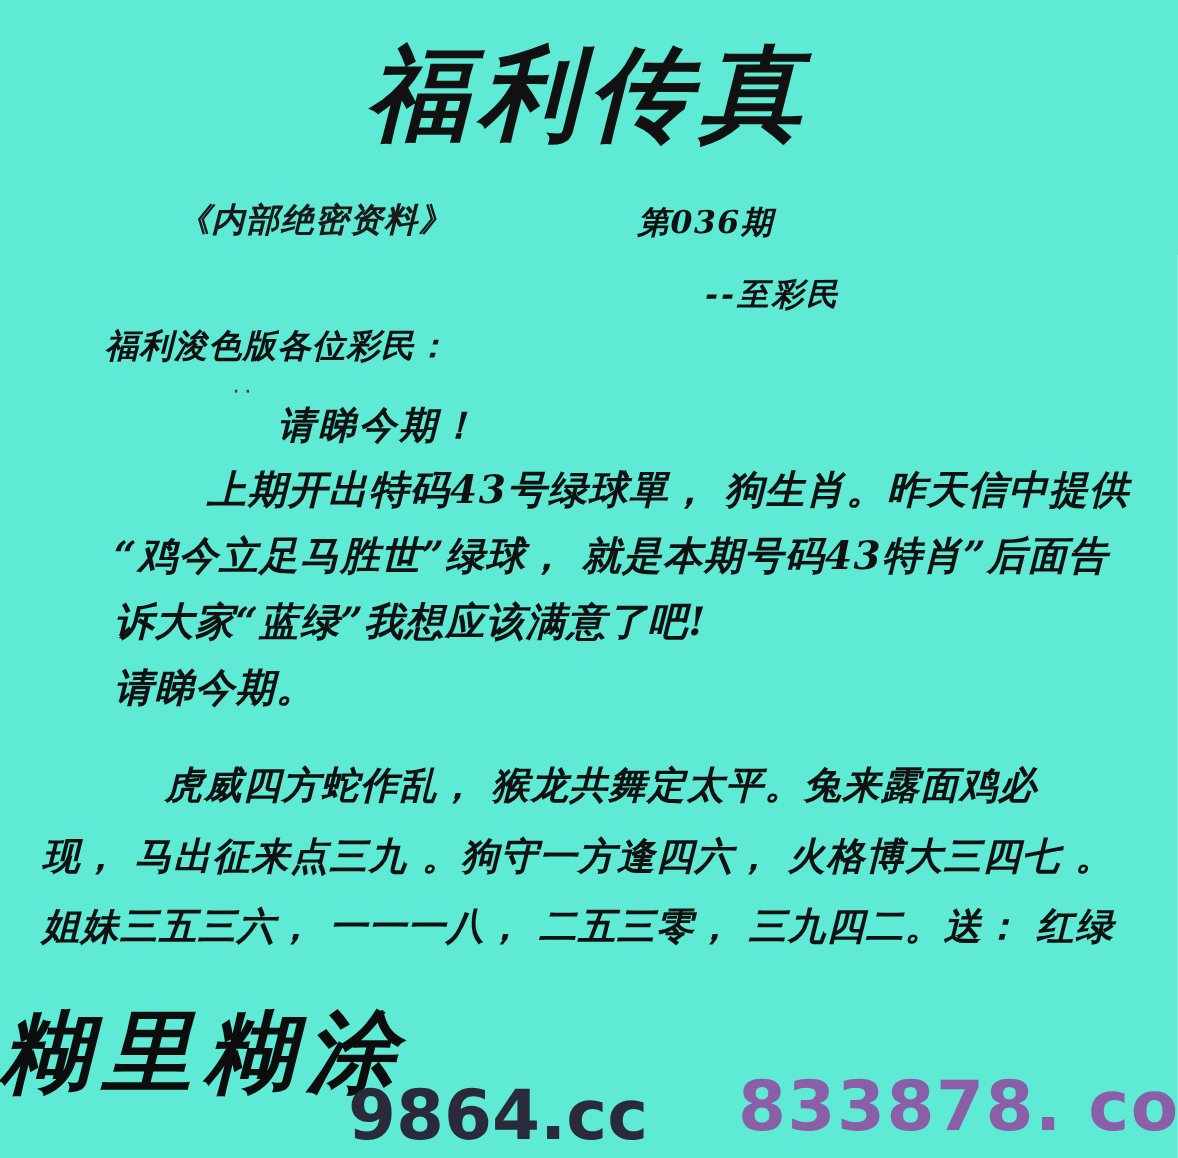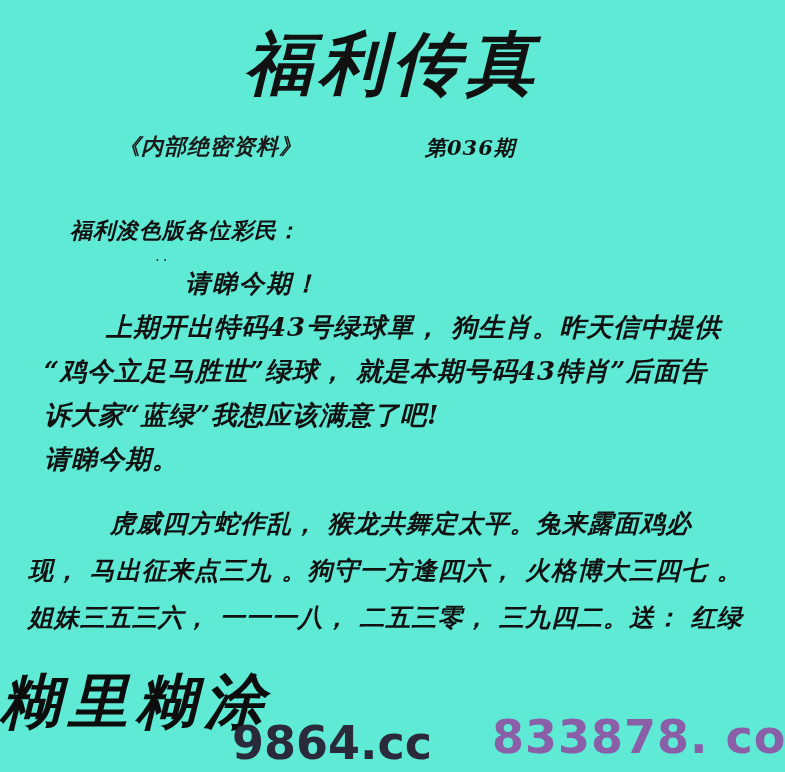--- a/index.html
+++ b/index.html
@@ -114,21 +114,21 @@
     left: 155px;
     font-size: 15px;
     color: #333;
     letter-spacing: 3px;
   }
 
   
   .body-block {
     position: absolute;
     top: 305px;
-    left: 44px;
+    left: 76px;
     width: 700px;
   }
   .bodyline {
     font-family: "DejaVu Serif", serif;
     font-size: 26px;
     font-style: italic;
     font-weight: bold;
     color: #111111;
     letter-spacing: 1px;
     line-height: 44px;
@@ -209,20 +209,21 @@
 
 <div id="page">
 
   <div class="title">福利传真</div>
 
   <div class="subhead">
     <div class="secret-label">《内部绝密资料》</div>
     <div class="issue-label">第036期</div>
   </div>
 
+  <div class="addressee">--至彩民</div>
 
   <div class="salutation">福利浚色版各位彩民：</div>
 
   <div class="greeting-dots">··</div>
   <div class="greeting">请睇今期！</div>
 
   <div class="body-block">
     <div class="bodyline indent">上期开出特码43号绿球單， 狗生肖。昨天信中提供</div>
     <div class="bodyline">“鸡今立足马胜世”绿球， 就是本期号码43特肖”后面告</div>
     <div class="bodyline">诉大家“蓝绿”我想应该满意了吧!</div>

